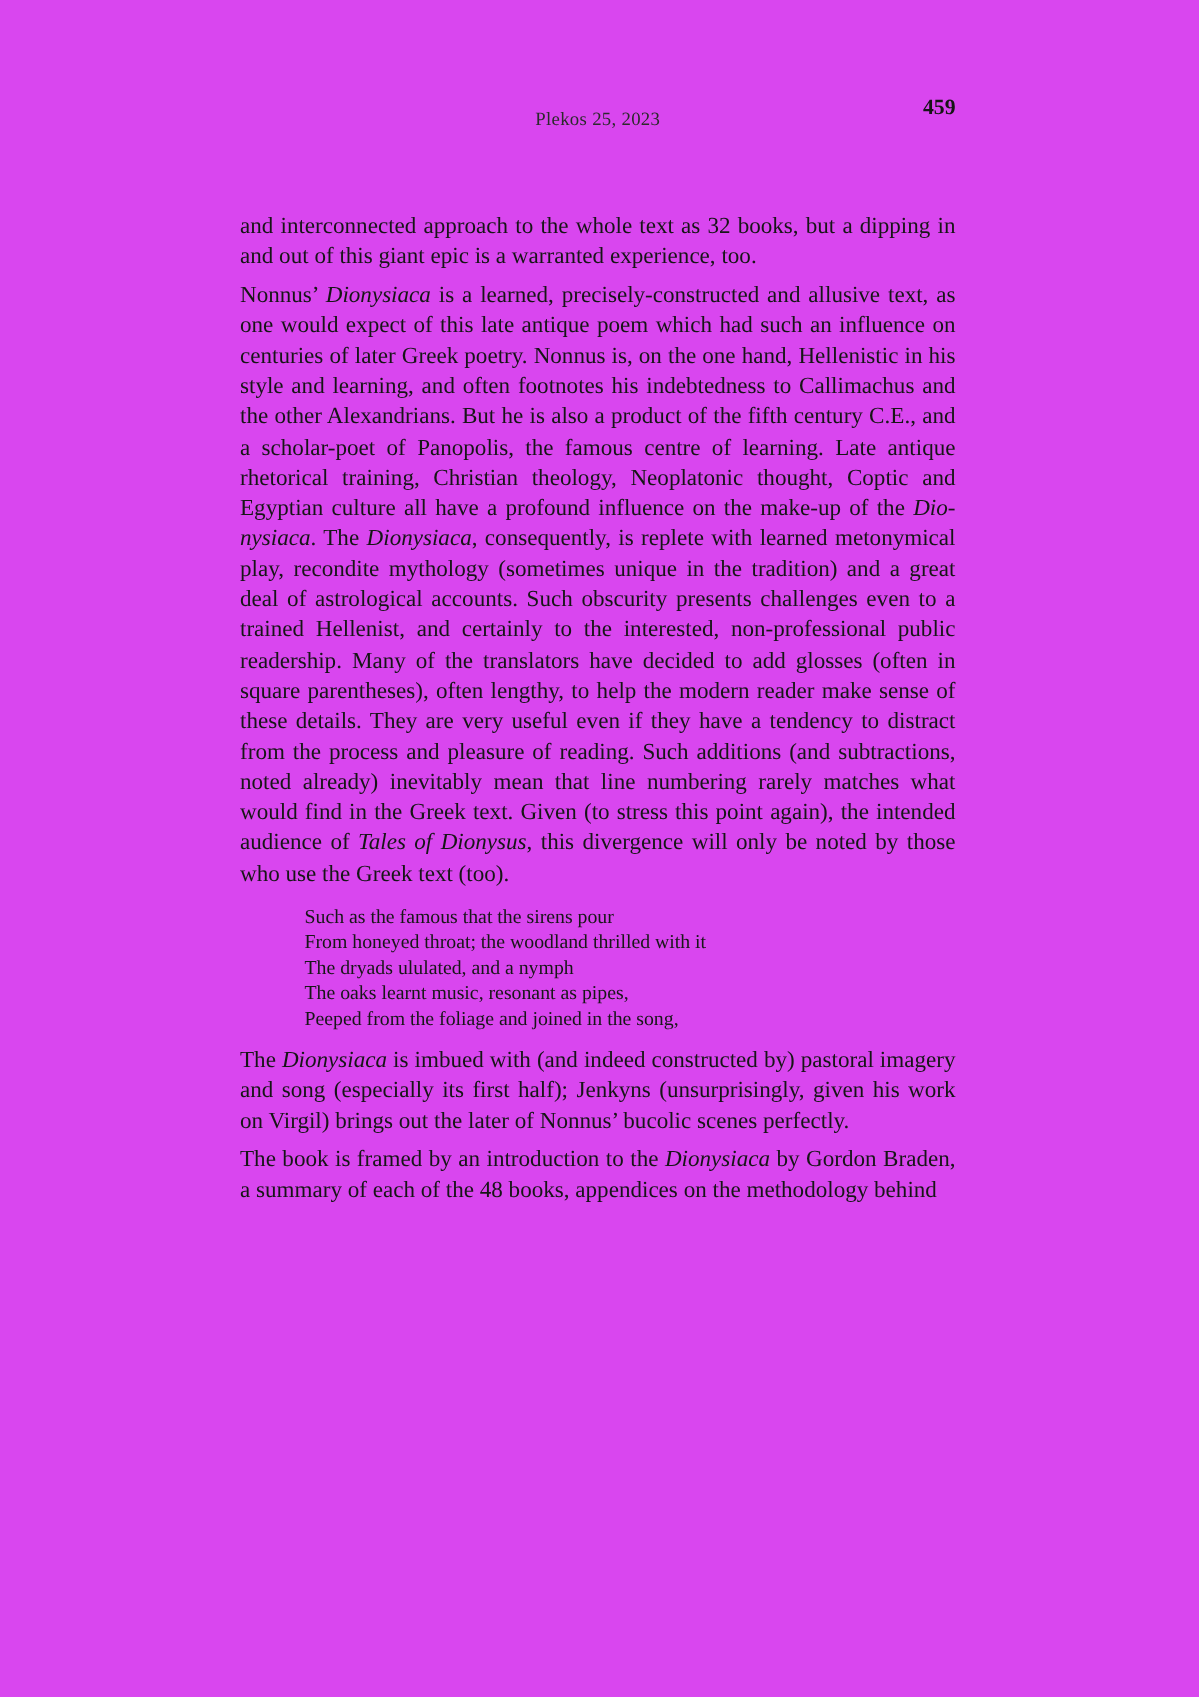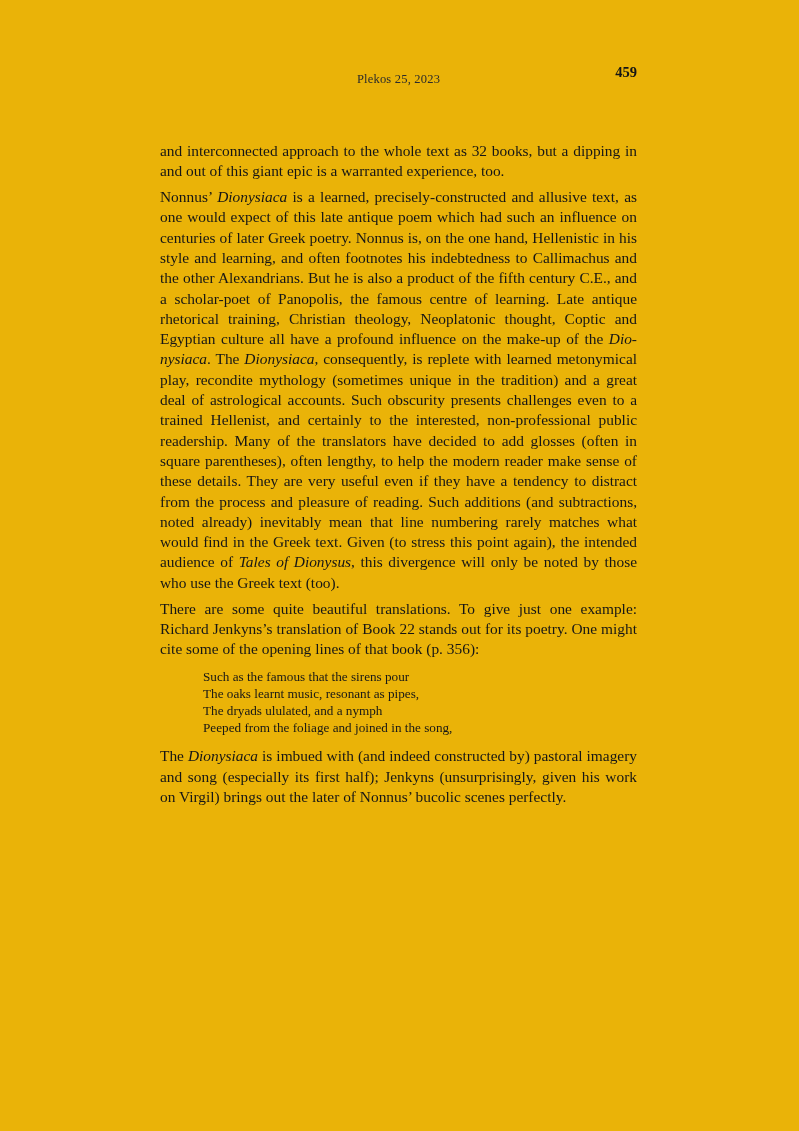--- a/index.html
+++ b/index.html
@@ -8,21 +8,21 @@
     background: #ffffff;
   }
   body {
     font-family: "Liberation Serif", "DejaVu Serif", serif;
     color: #1a1a1a;
   }
   .page {
     position: relative;
     width: 799px;
     height: 1131px;
-    background: #eab308;
+    background: #d946ef;
     overflow: hidden;
     margin: 0 auto;
   }
 
   
   .running-head {
     position: absolute;
     left: 160px;
     top: 72px;
     width: 477px;
@@ -95,28 +95,31 @@
   </div>
 
   <div class="textblock">
 
     <p class="para">and interconnected approach to the whole text as 32 books, but a dipping in and out of this giant epic is a warranted experience, too.</p>
 
     <p class="para">
       <span>Nonnus’ </span><i>Dionysiaca</i><span> is a learned, precisely-constructed and allusive text, as one would expect of this late antique poem which had such an influence on centuries of later Greek poetry. Nonnus is, on the one hand, Hellenistic in his style and learning, and often footnotes his indebtedness to Callimachus and the other Alexandrians. But he is also a product of the fifth century C.E., and a scholar-poet of Panopolis, the famous centre of learning. Late antique rhetorical training, Christian theology, Neoplatonic thought, Coptic and Egyptian culture all have a profound influence on the make-up of the </span><i>Dio­nysiaca</i><span>. The </span><i>Dionysiaca</i><span>, consequently, is replete with learned metonymical play, recondite mythology (sometimes unique in the tradition) and a great deal of astrological accounts. Such obscurity presents challenges even to a trained Hellenist, and certainly to the interested, non-professional public readership. Many of the translators have decided to add glosses (often in square parentheses), often lengthy, to help the modern reader make sense of these details. They are very useful even if they have a tendency to distract from the process and pleasure of reading. Such additions (and subtractions, noted already) inevitably mean that line numbering rarely matches what would find in the Greek text. Given (to stress this point again), the intended audience of </span><i>Tales of Dionysus</i><span>, this divergence will only be noted by those who use the Greek text (too).</span>
     </p>
 
-    <p class="para">There are some quite beautiful translations. To give just one example: Richard Jenkyns’s translation of Book 22 stands out for its poetry. One might cite some of the opening lines of that book (p. 356):</p>
 
     <div class="verse">
       <div class="verse-line">Such as the famous that the sirens pour</div>
+      <div class="verse-line">From honeyed throat; the woodland thrilled with it</div>
+      <div class="verse-line">The dryads ululated, and a nymph</div>
       <div class="verse-line">The oaks learnt music, resonant as pipes,</div>
-      <div class="verse-line">The dryads ululated, and a nymph</div>
       <div class="verse-line">Peeped from the foliage and joined in the song,</div>
     </div>
 
     <p class="para">
       <span>The </span><i>Dionysiaca</i><span> is imbued with (and indeed constructed by) pastoral imagery and song (especially its first half); Jenkyns (unsurprisingly, given his work on Virgil) brings out the later of Nonnus’ bucolic scenes perfectly.</span>
     </p>
 
+    <p class="para">
+      <span>The book is framed by an introduction to the </span><i>Dionysiaca</i><span> by Gordon Braden, a summary of each of the 48 books, appendices on the methodology behind</span>
+    </p>
 
   </div>
 </div>
 
 </body></html>

